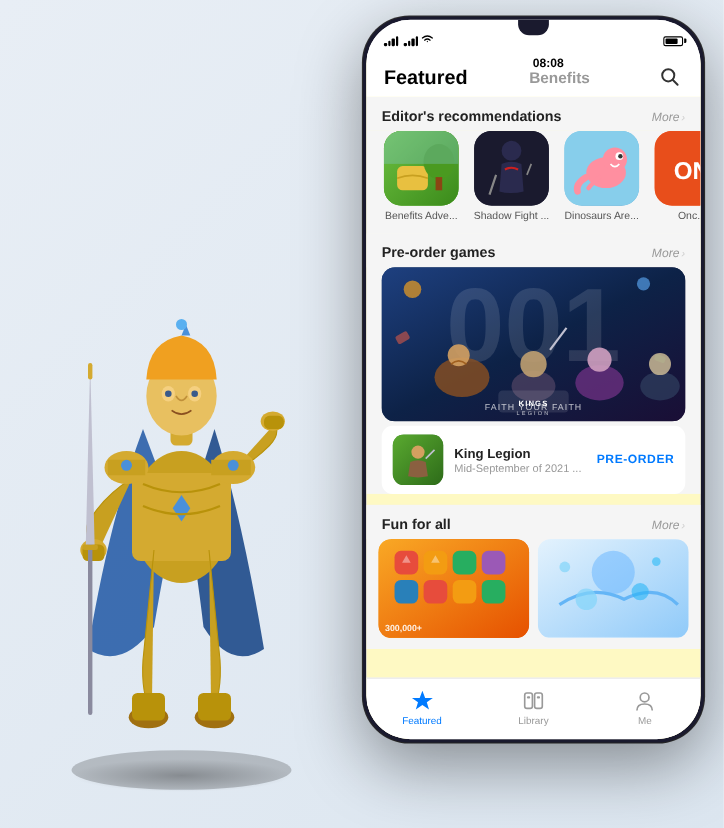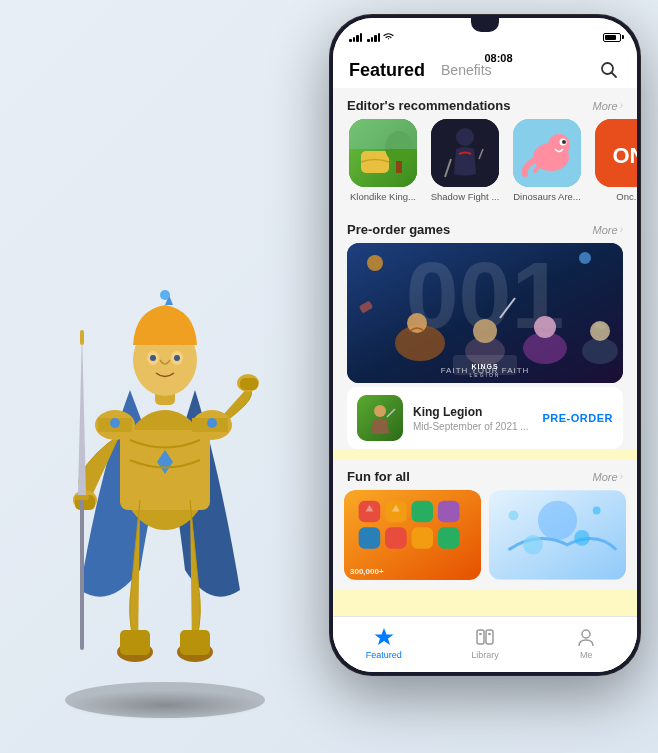--- a/index.html
+++ b/index.html
@@ -157,22 +157,23 @@
       gap: 16px;
       align-items: center;
     }
     .header-tab {
       font-size: 18px;
       font-weight: 700;
       color: #000;
     }
     .header-tab.inactive {
       font-size: 14px;
-      font-weight: 400;
+      font-weight: 700;
       color: #999;
+      margin-left: 40px;
     }
     .search-icon-btn {
       width: 24px;
       height: 24px;
       display: flex;
       align-items: center;
       justify-content: center;
     }
 
     
@@ -181,21 +182,21 @@
       overflow-y: auto;
       overflow-x: hidden;
       scrollbar-width: none;
     }
     .scroll-area::-webkit-scrollbar { display: none; }
 
     
     .section-header {
       display: flex;
       justify-content: space-between;
-      align-items: center;
+      align-items: flex-end;
       padding: 10px 14px 6px;
       background: #f5f5f5;
     }
     .section-title {
       font-size: 13px;
       font-weight: 600;
       color: #222;
     }
     .more-link {
       font-size: 11px;
@@ -544,21 +545,21 @@
 
                 <rect x="12" y="32" width="28" height="22" rx="5" fill="#e8c040"></rect>
                 <path d="M12 43 Q26 38 40 43" stroke="#c8a020" stroke-width="1.5" fill="none"></path>
 
                 <ellipse cx="50" cy="28" rx="14" ry="16" fill="#4a9a20"></ellipse>
                 <rect x="47" y="42" width="6" height="12" fill="#8b4513"></rect>
 
                 <rect x="0" y="0" width="68" height="30" fill="#87CEEB" opacity="0.3"></rect>
               </svg>
             </div>
-            <span class="editor-app-name">Klondike King...</span>
+            <span class="editor-app-name">Benefits Adve...</span>
           </div>
 
           <div class="editor-app">
             <div class="editor-app-icon icon-shadowfight">
               <svg width="68" height="68" viewBox="0 0 68 68">
                 <rect width="68" height="68" fill="#1a1a2e"></rect>
 
                 <circle cx="34" cy="18" r="9" fill="#2a2a4e"></circle>
                 <path d="M25 30 Q34 26 43 30 L45 55 Q34 58 23 55Z" fill="#2a2a4e"></path>
 

